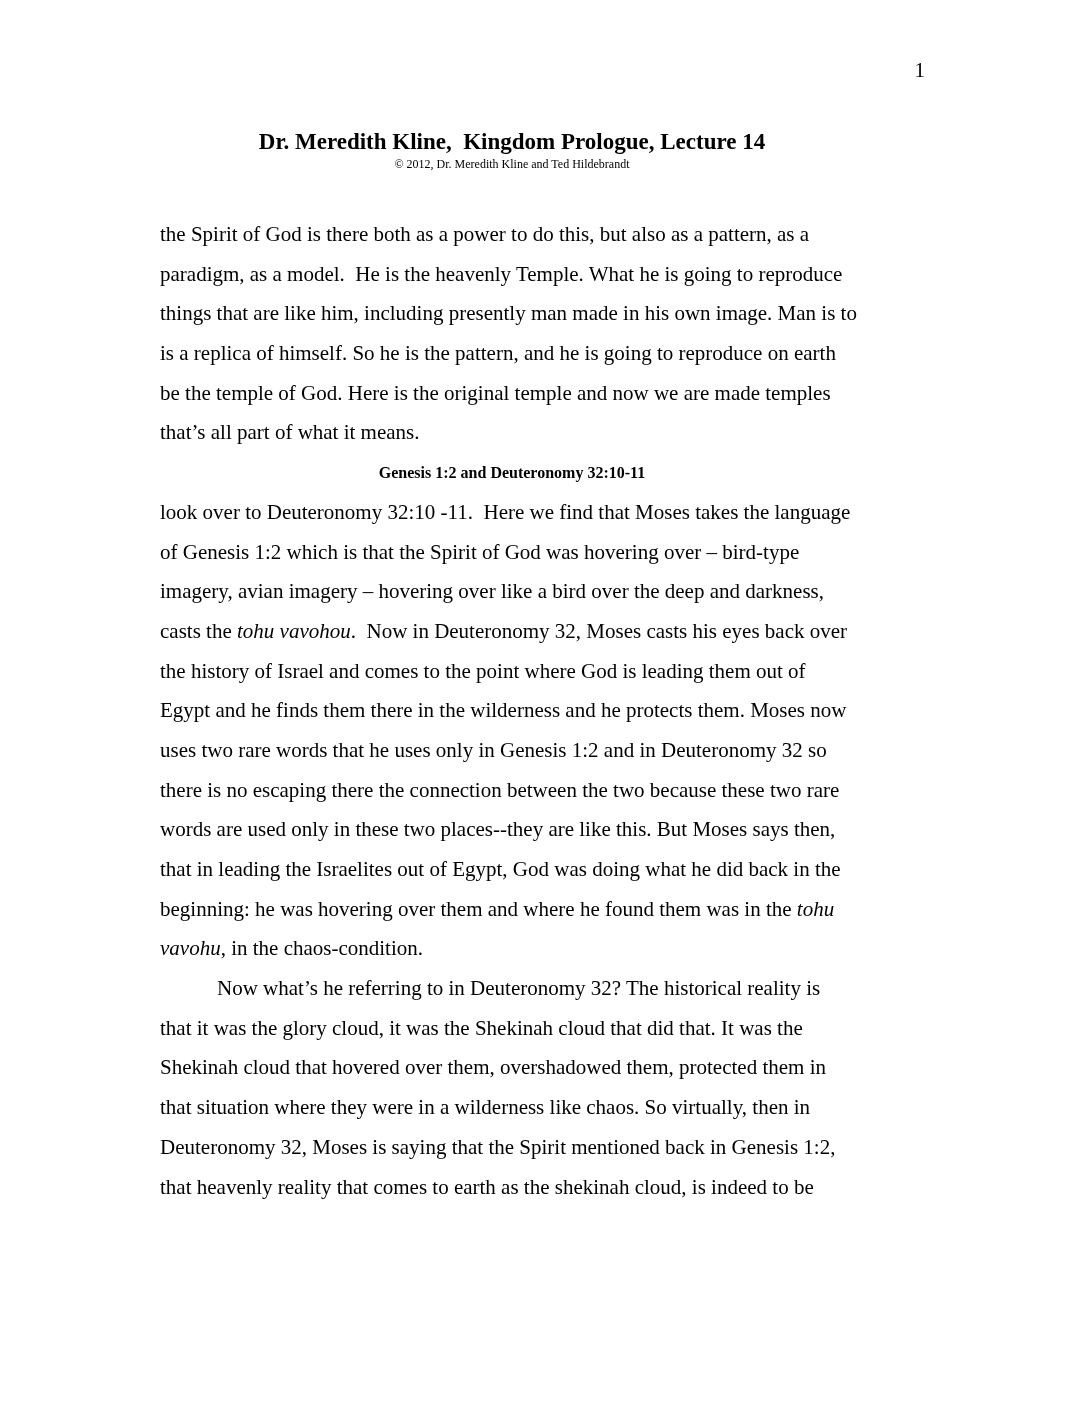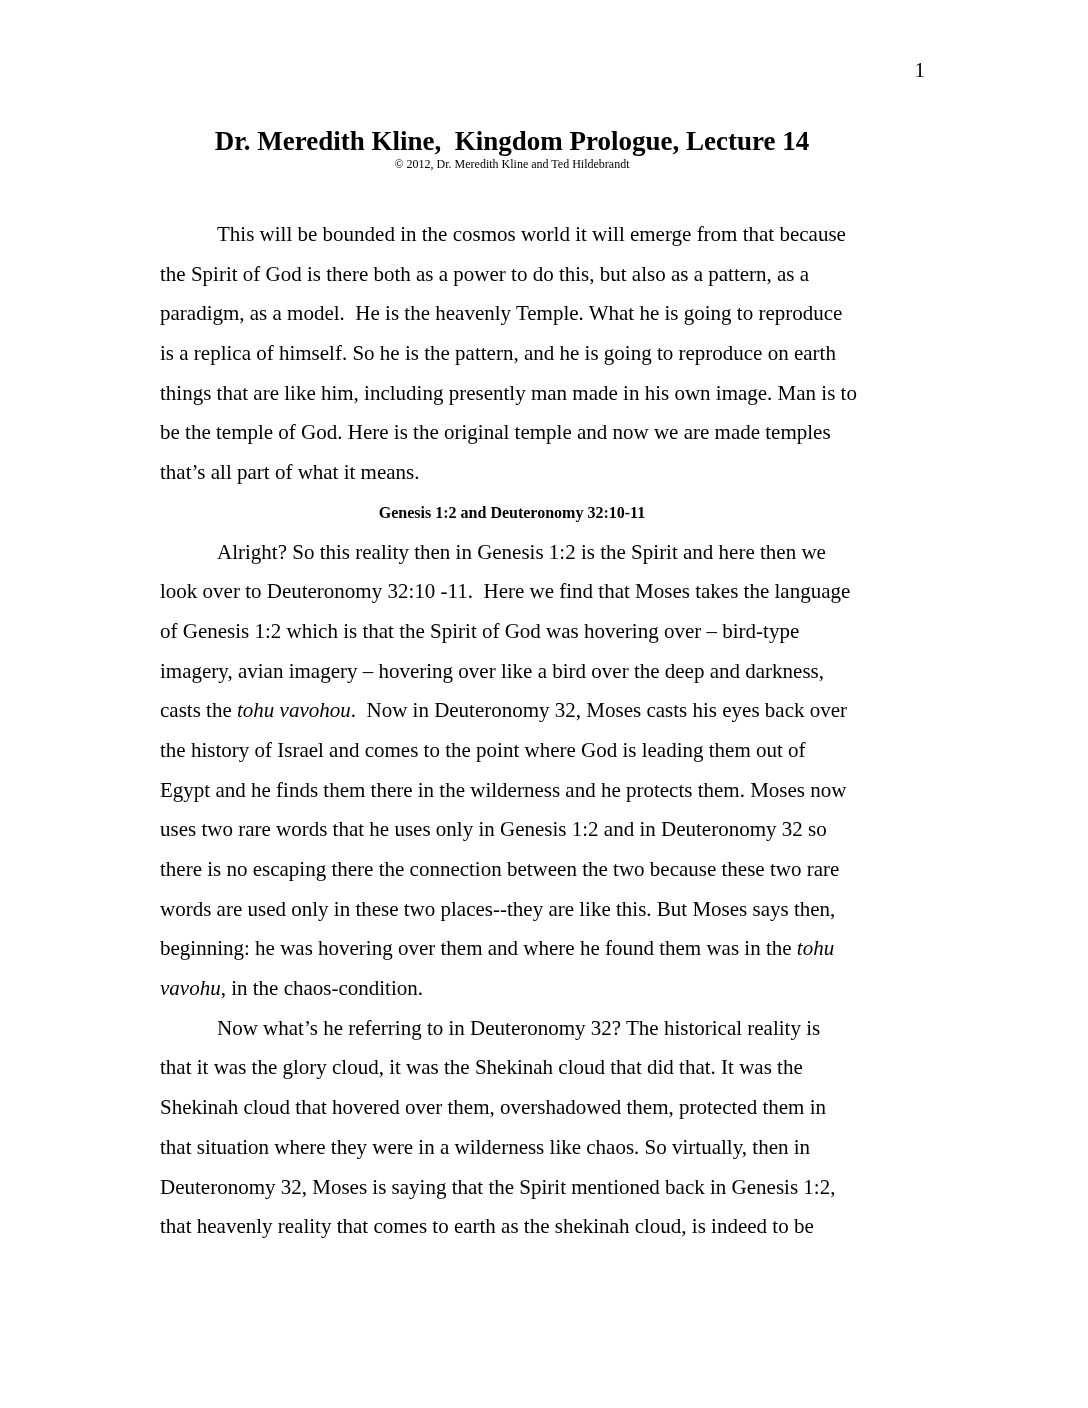--- a/index.html
+++ b/index.html
@@ -24,21 +24,21 @@
     line-height: 24px;
   }
   .header {
     position: absolute;
     top: 128px;
     left: 160px;
     width: 704px;
     text-align: center;
   }
   .doc-title {
-    font-size: 27px;
+    font-size: 23px;
     font-weight: bold;
     line-height: 27px;
     white-space: pre;
   }
   .doc-copyright {
     font-size: 12px;
     line-height: 18px;
     white-space: pre;
   }
   .doc-body {
@@ -75,38 +75,37 @@
 </head>
 <body>
 
 <div class="page">
   <div class="page-number">1</div>
   <div class="header">
     <div class="doc-title">Dr. Meredith Kline,  Kingdom Prologue, Lecture 14</div>
     <div class="doc-copyright">© 2012, Dr. Meredith Kline and Ted Hildebrandt</div>
   </div>
   <div class="doc-body">
-      <div class="text-line first"><span class="seg">This will be bounded in the cosmos world it will emerge from that because</span></div>
       <div class="text-line"><span class="seg">the Spirit of God is there both as a power to do this, but also as a pattern, as a</span></div>
       <div class="text-line"><span class="seg">paradigm, as a model.  He is the heavenly Temple. What he is going to reproduce</span></div>
+      <div class="text-line"><span class="seg">things that are like him, including presently man made in his own image. Man is to</span></div>
       <div class="text-line"><span class="seg">is a replica of himself. So he is the pattern, and he is going to reproduce on earth</span></div>
-      <div class="text-line"><span class="seg">things that are like him, including presently man made in his own image. Man is to</span></div>
       <div class="text-line"><span class="seg">be the temple of God. Here is the original temple and now we are made temples</span></div>
       <div class="text-line"><span class="seg">that’s all part of what it means.</span></div>
       <div class="heading-line">Genesis 1:2 and Deuteronomy 32:10-11</div>
-      <div class="text-line first"><span class="seg">Alright? So this reality then in Genesis 1:2 is the Spirit and here then we</span></div>
       <div class="text-line"><span class="seg">look over to Deuteronomy 32:10 -11.  Here we find that Moses takes the language</span></div>
       <div class="text-line"><span class="seg">of Genesis 1:2 which is that the Spirit of God was hovering over – bird-type</span></div>
       <div class="text-line"><span class="seg">imagery, avian imagery – hovering over like a bird over the deep and darkness,</span></div>
       <div class="text-line"><span class="seg">casts the </span><span class="seg-em">tohu vavohou</span><span class="seg">.  Now in Deuteronomy 32, Moses casts his eyes back over</span></div>
       <div class="text-line"><span class="seg">the history of Israel and comes to the point where God is leading them out of</span></div>
       <div class="text-line"><span class="seg">Egypt and he finds them there in the wilderness and he protects them. Moses now</span></div>
       <div class="text-line"><span class="seg">uses two rare words that he uses only in Genesis 1:2 and in Deuteronomy 32 so</span></div>
       <div class="text-line"><span class="seg">there is no escaping there the connection between the two because these two rare</span></div>
       <div class="text-line"><span class="seg">words are used only in these two places--they are like this. But Moses says then,</span></div>
+      <div class="text-line"><span class="seg">that in leading the Israelites out of Egypt, God was doing what he did back in the</span></div>
       <div class="text-line"><span class="seg">beginning: he was hovering over them and where he found them was in the </span><span class="seg-em">tohu</span></div>
       <div class="text-line"><span class="seg-em">vavohu</span><span class="seg">, in the chaos-condition.</span></div>
       <div class="text-line first"><span class="seg">Now what’s he referring to in Deuteronomy 32? The historical reality is</span></div>
       <div class="text-line"><span class="seg">that it was the glory cloud, it was the Shekinah cloud that did that. It was the</span></div>
       <div class="text-line"><span class="seg">Shekinah cloud that hovered over them, overshadowed them, protected them in</span></div>
       <div class="text-line"><span class="seg">that situation where they were in a wilderness like chaos. So virtually, then in</span></div>
       <div class="text-line"><span class="seg">Deuteronomy 32, Moses is saying that the Spirit mentioned back in Genesis 1:2,</span></div>
       <div class="text-line"><span class="seg">that heavenly reality that comes to earth as the shekinah cloud, is indeed to be</span></div>
     </div>
 </div>

